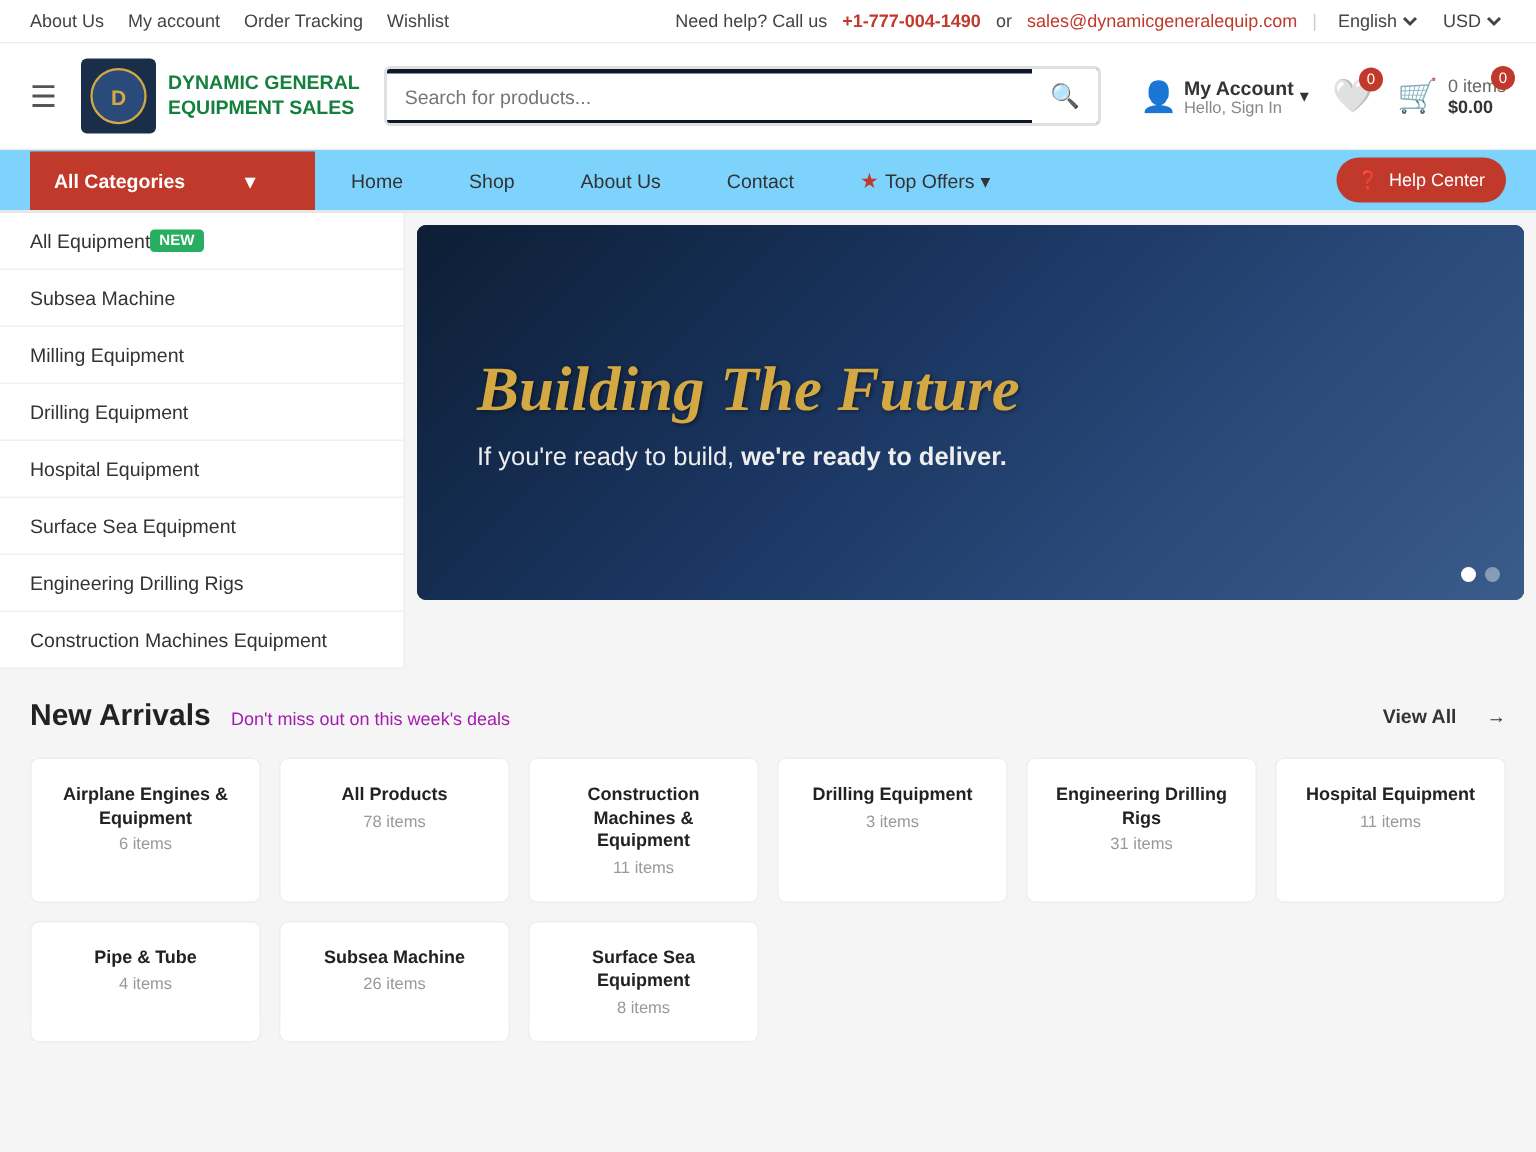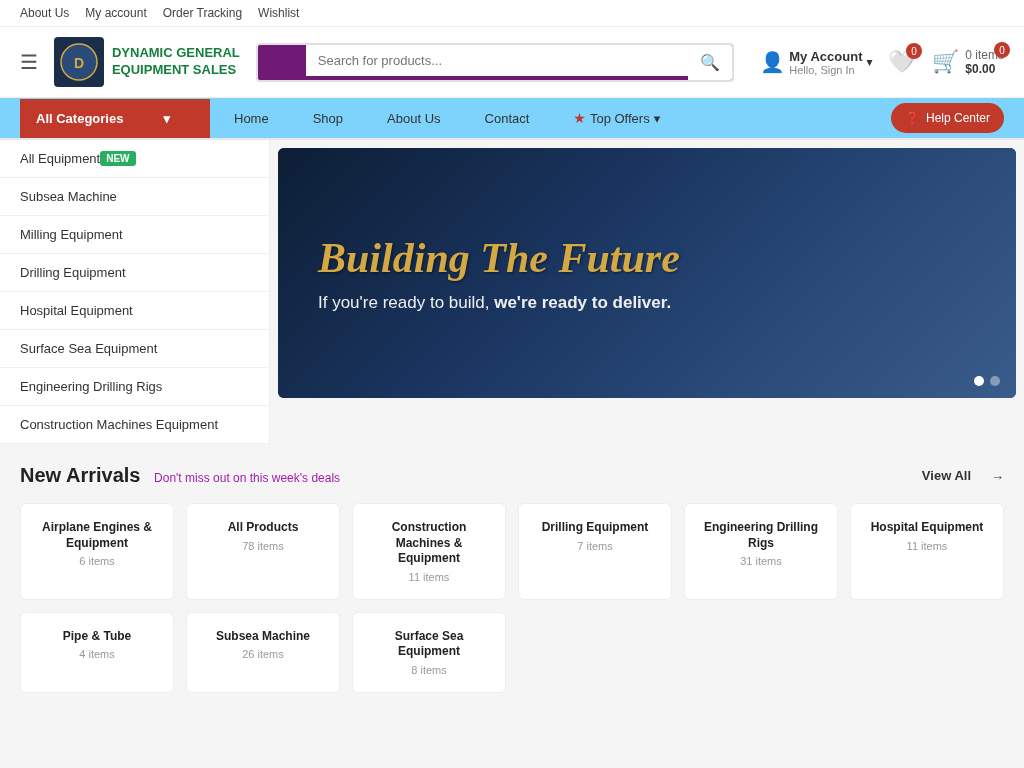--- a/index.html
+++ b/index.html
@@ -42,26 +42,25 @@
       background: #1a2e4a;
       border-radius: 4px;
       display: flex; align-items: center; justify-content: center;
       overflow: hidden;
     }
     .logo-icon svg { width: 40px; height: 40px; }
     .logo-text { font-size: 13px; font-weight: bold; color: #15803d; line-height: 1.3; text-transform: uppercase; }
     .search-bar {
       flex: 1;
       display: flex;
-      align-items: flex-start;
+      align-items: center;
       border: 2px solid #e0e0e0;
       border-radius: 4px;
       overflow: hidden;
-      background: #701a75;
-      padding-left: 48px;
+      background: #0f172a;
     }
     .search-bar input {
       flex: 1;
       padding: 8px 12px;
       border: none;
       outline: none;
       font-size: 13px;
       color: #888;
     }
     .search-btn {
@@ -245,20 +244,35 @@
   </style>
 </head>
 <body>
 
 <div class="top-bar">
   <div class="top-bar-left">
     <a>About Us</a>
     <a>My account</a>
     <a>Order Tracking</a>
     <a>Wishlist</a>
+  </div>
+  <div class="top-bar-right">
+    <span class="help-text">Need help? Call us</span>
+    <span class="phone">+1-777-004-1490</span>
+    <span>or</span>
+    <a class="email">sales@dynamicgeneralequip.com</a>
+    <span class="divider">|</span>
+    <div class="lang-usd">
+      <select>
+        <option>English</option>
+      </select>
+      <select>
+        <option>USD</option>
+      </select>
+    </div>
   </div>
 </div>
 
 <div class="header">
   <span class="hamburger">☰</span>
   <a class="logo">
     <div class="logo-icon">
       <svg viewBox="0 0 40 40" xmlns="http://www.w3.org/2000/svg">
         <circle cx="20" cy="20" r="18" fill="#2a4a7a" stroke="#d4a843" stroke-width="1.5"></circle>
         <text x="20" y="26" text-anchor="middle" fill="#d4a843" font-size="14" font-weight="bold" font-family="Arial">D</text>
@@ -384,21 +398,21 @@
     <div class="category-card">
       <div class="cat-name">All Products</div>
       <div class="cat-count">78 items</div>
     </div>
     <div class="category-card">
       <div class="cat-name">Construction Machines &amp; Equipment</div>
       <div class="cat-count">11 items</div>
     </div>
     <div class="category-card">
       <div class="cat-name">Drilling Equipment</div>
-      <div class="cat-count">7 items</div>
+      <div class="cat-count">3 items</div>
     </div>
     <div class="category-card">
       <div class="cat-name">Engineering Drilling Rigs</div>
       <div class="cat-count">31 items</div>
     </div>
     <div class="category-card">
       <div class="cat-name">Hospital Equipment</div>
       <div class="cat-count">11 items</div>
     </div>
     <div class="category-card">

